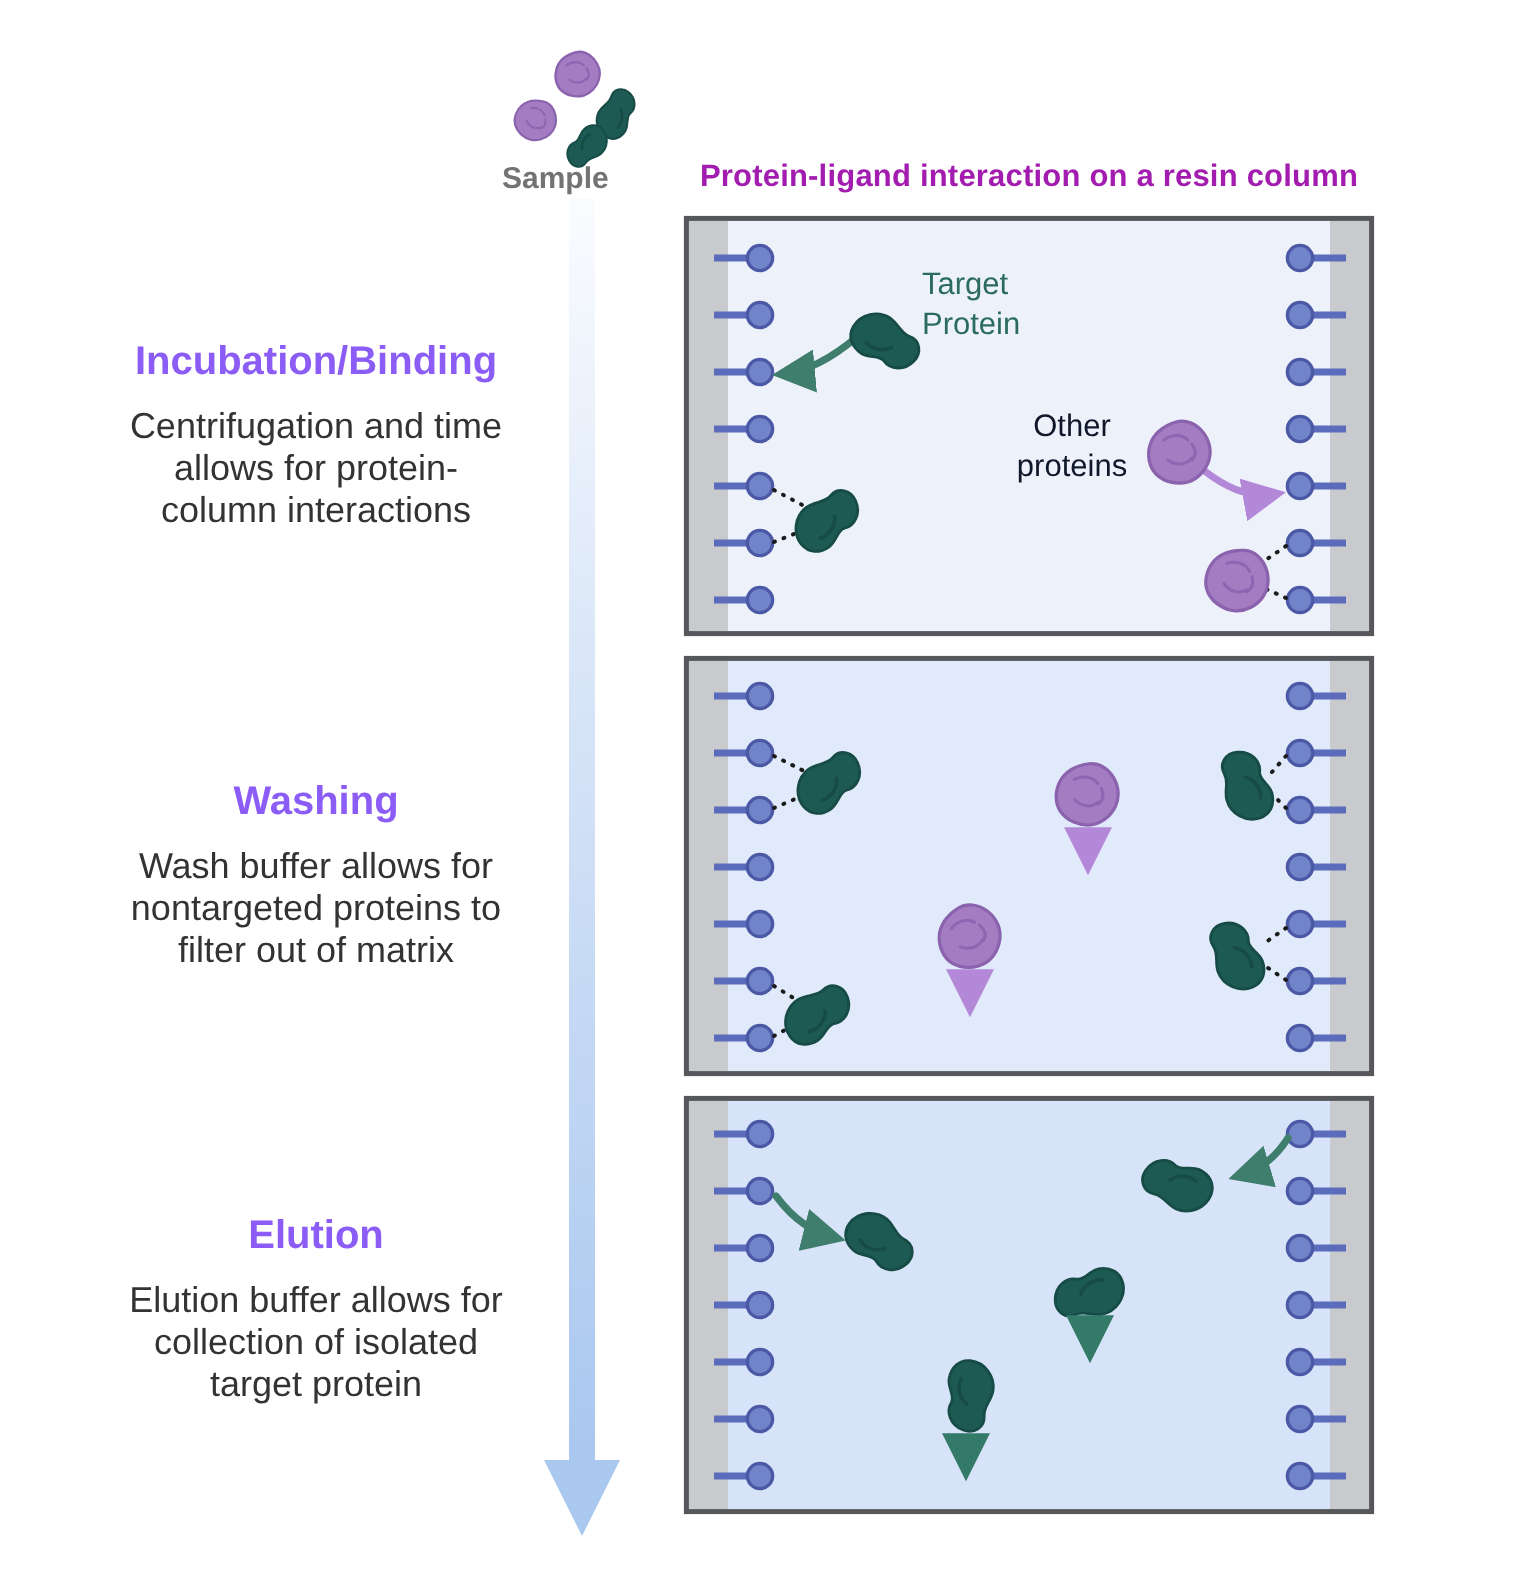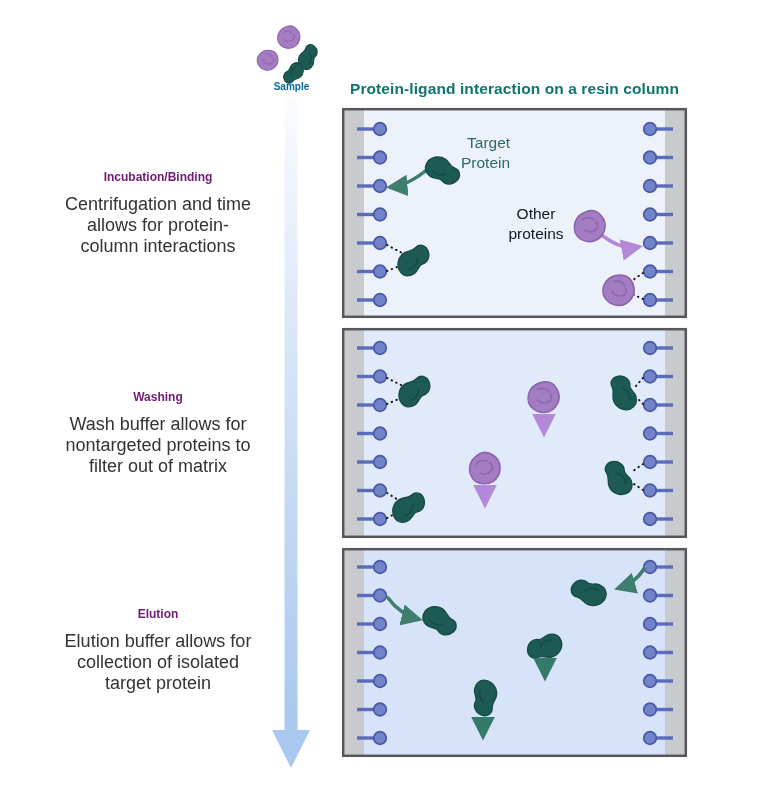--- a/index.html
+++ b/index.html
@@ -3,32 +3,32 @@
 <meta charset="utf-8">
 <style>
   html,body{margin:0;padding:0;background:#fff;}
   .canvas{
     position:relative;width:768px;height:795px;background:#ffffff;overflow:hidden;
     font-family:"Liberation Sans","DejaVu Sans",sans-serif;
   }
   .abs{position:absolute;}
   .title{
     left:337px;top:80px;width:355px;text-align:center;
-    font-size:15.5px;font-weight:bold;color:#0f766e;letter-spacing:.1px;
+    font-size:15.5px;font-weight:bold;color:#a21caf;letter-spacing:.1px;
   }
   .sample-label{
-    left:251px;top:81px;width:81px;text-align:center;
-    font-size:10px;font-weight:bold;color:#0369a1;
+    left:251px;top:81px;width:81px;text-align:left;
+    font-size:15px;font-weight:bold;color:#737373;
   }
   .stage{left:38px;width:240px;text-align:center;}
-  .stage .hd{font-size:12px;font-weight:bold;color:#701a75;}
+  .stage .hd{font-size:20px;font-weight:bold;color:#8b5cf6;}
   .stage .desc{margin-top:10px;font-size:18px;line-height:21px;color:#333333;white-space:pre-line;}
   .stage1{top:170px;} .stage2{top:390px;} .stage3{top:607px;}
   .ann{white-space:pre-line;font-size:15.5px;line-height:20px;}
-  .ann-target{left:461px;top:133px;color:#2c6b60;text-align:right;}
+  .ann-target{left:461px;top:133px;color:#2c6b60;text-align:left;}
   .ann-other{left:496px;top:204px;width:80px;text-align:center;color:#0f172a;}
   svg{display:block;}
   .dot{stroke:#1b1b1b;stroke-width:2;stroke-linecap:round;stroke-dasharray:0.5 4.6;fill:none;}
   .carr{fill:none;stroke:#3f7d6d;stroke-width:3.6;stroke-linecap:round;}
   .parr{fill:none;stroke:#b388d8;stroke-width:4;stroke-linecap:round;}
   .tarr{fill:none;stroke:#337a68;stroke-width:4;stroke-linecap:round;}
 </style>
 </head>
 <body>
 

